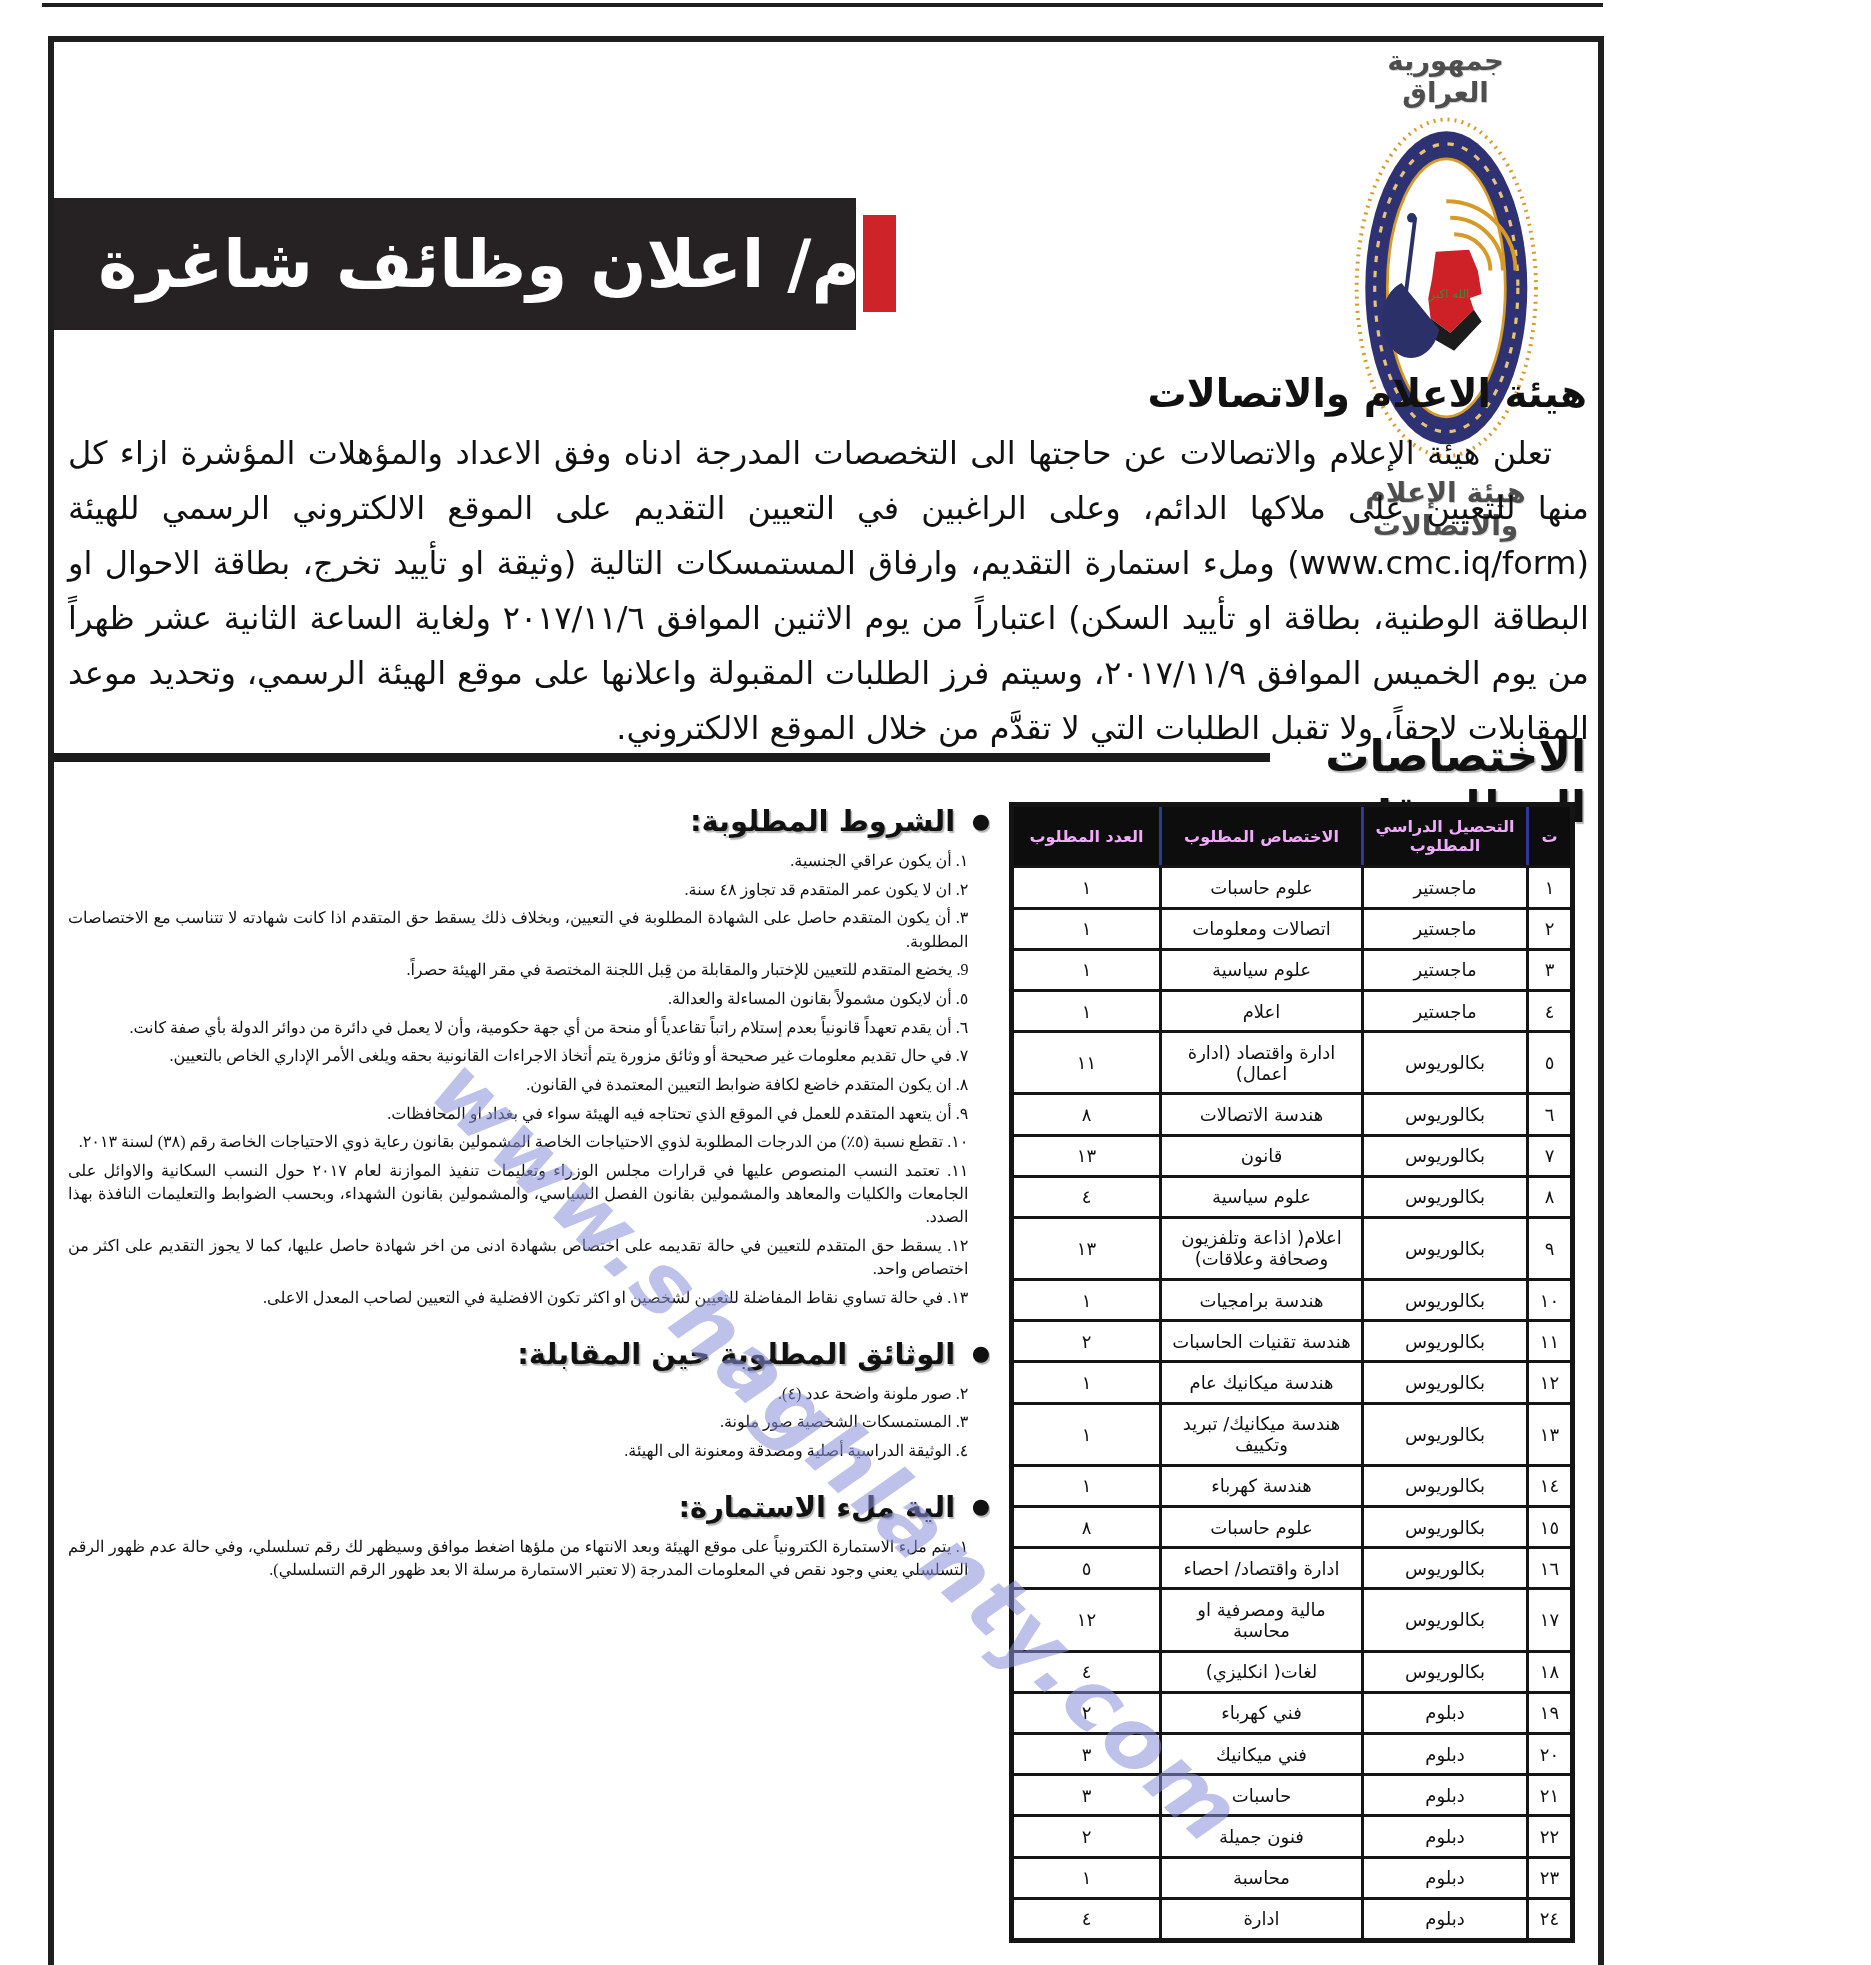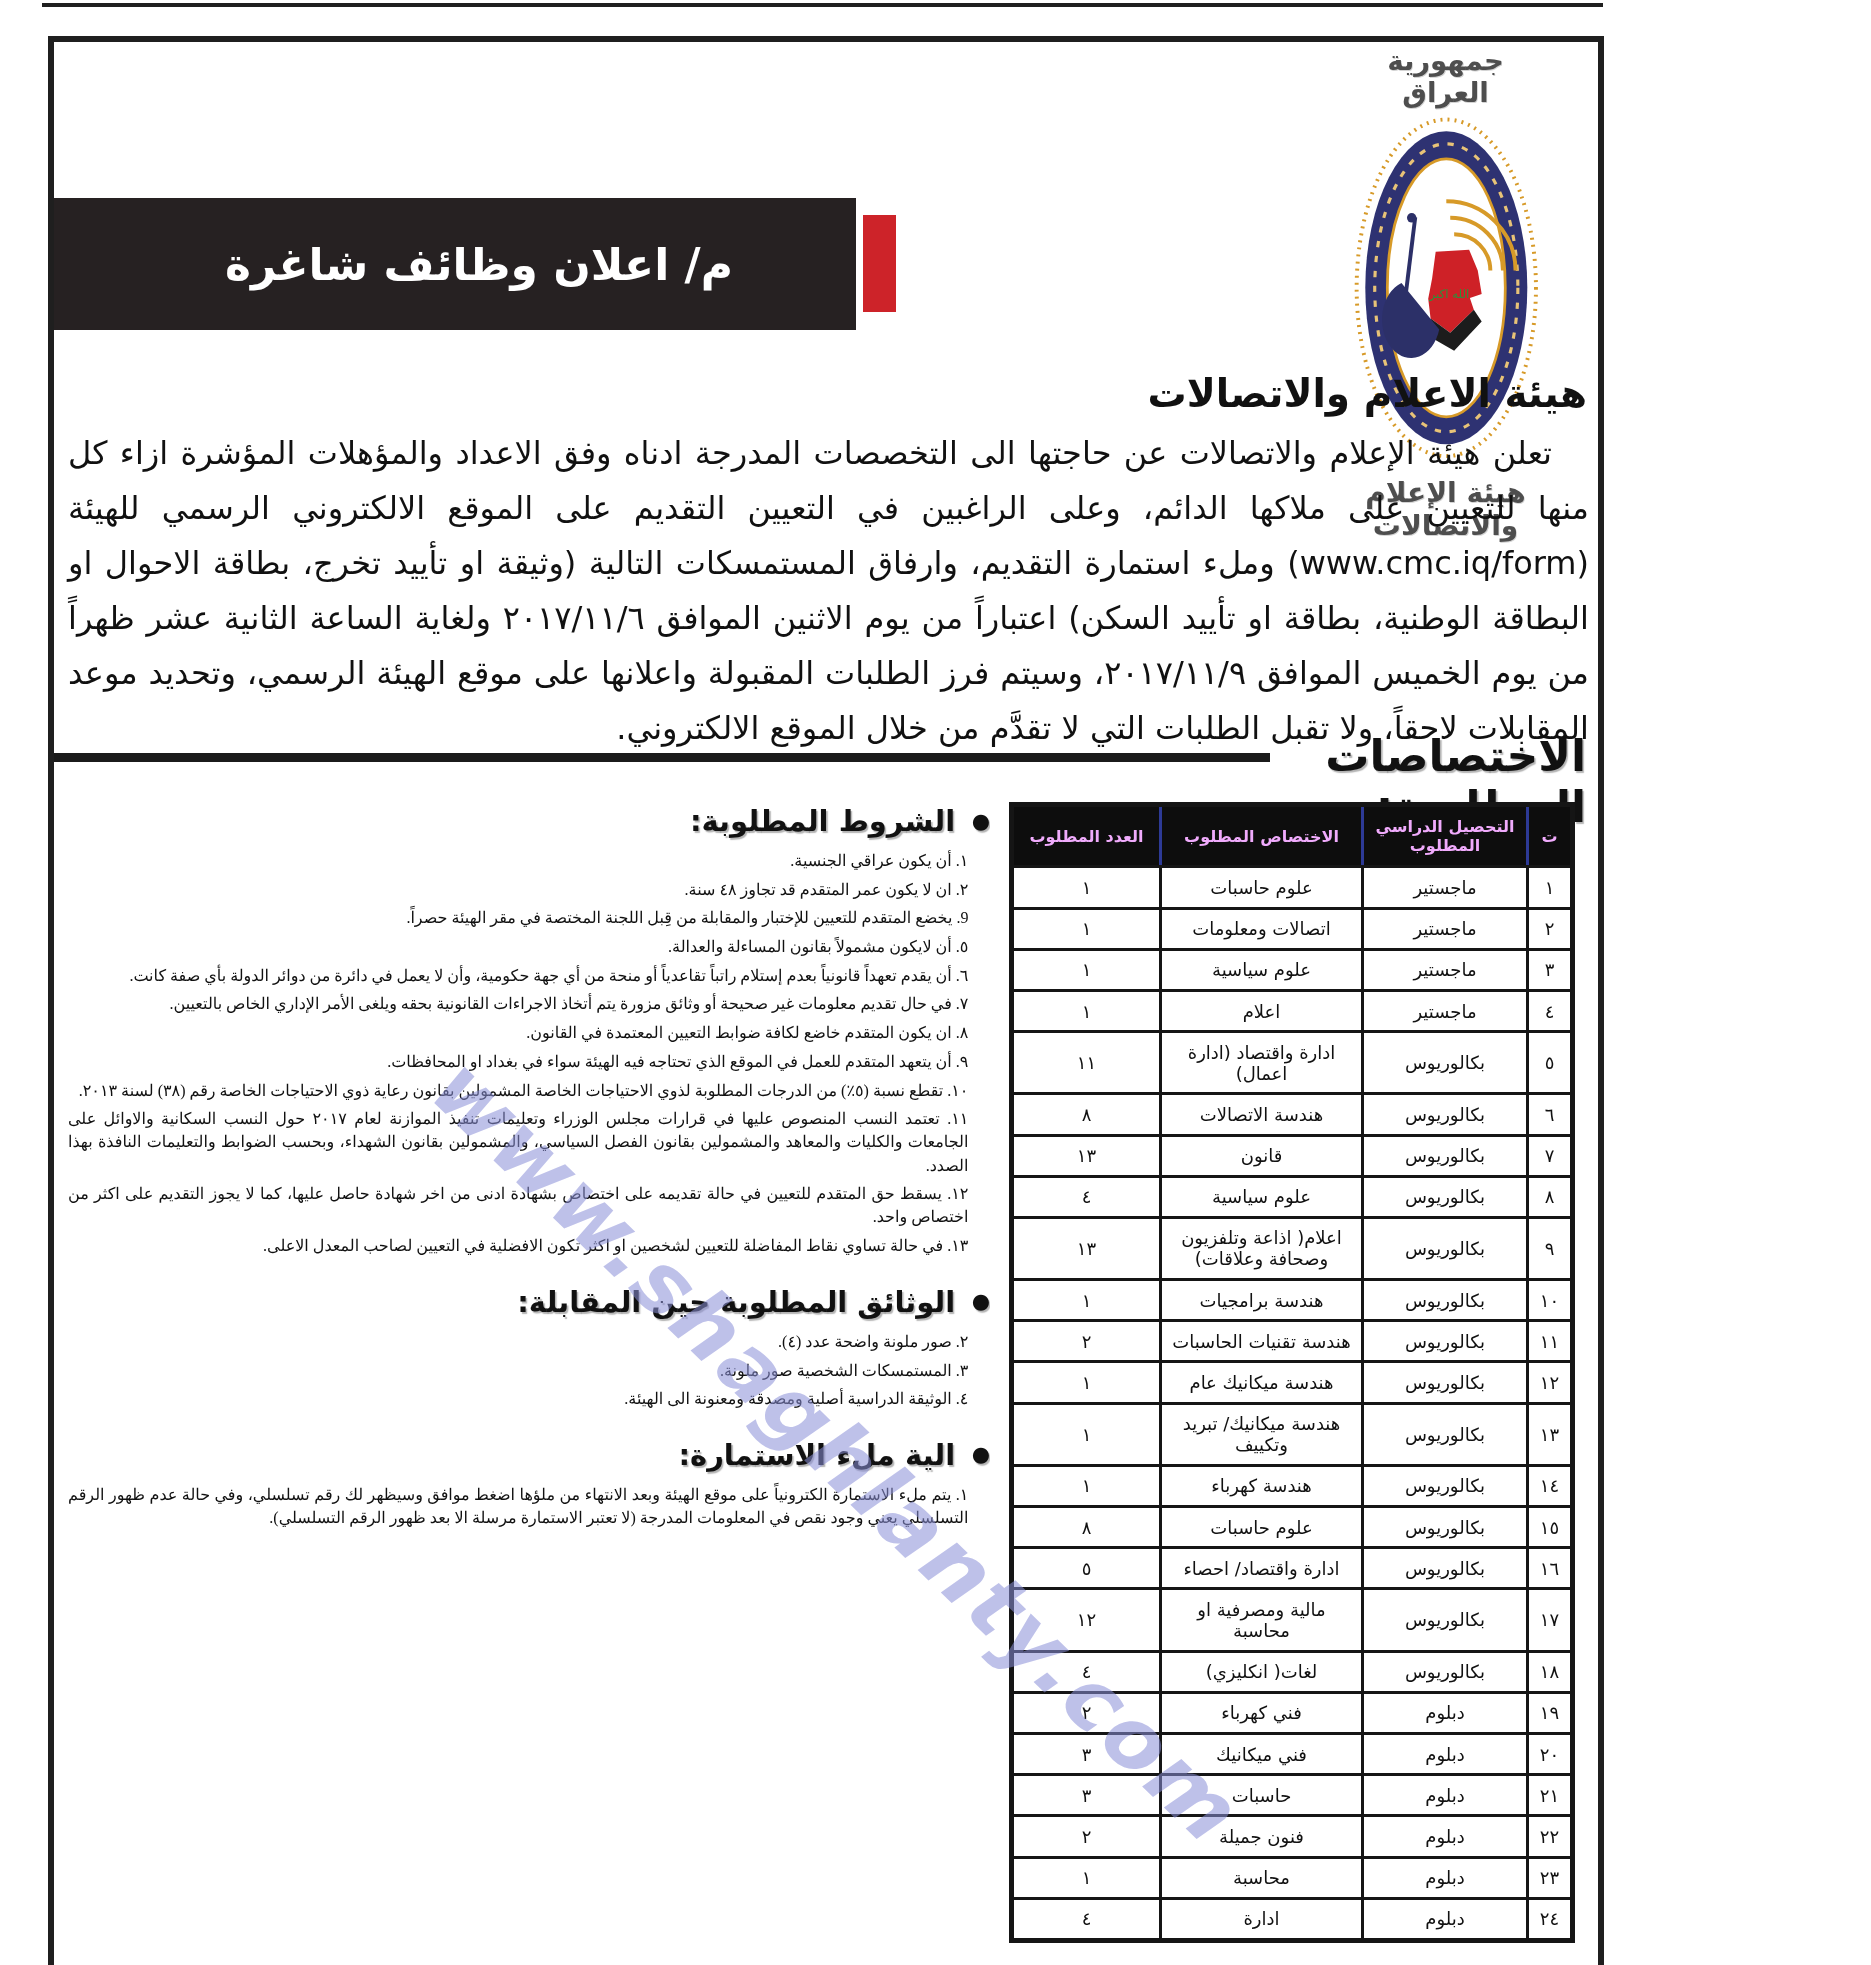--- a/index.html
+++ b/index.html
@@ -12,21 +12,21 @@
   .top-rule{left:43px;top:3.1px;width:1561px;height:3.9px;background:#1f1f1f;}
   .frame{left:49px;top:36px;width:1556px;height:2245px;border:6.3px solid #1f1f1f;box-sizing:border-box;background:transparent;}
 
   
   .republic{left:1352px;top:44px;width:189px;text-align:center;font-size:27.5px;font-weight:bold;color:#4e4e4e;text-shadow:0.8px 0.8px 0 #d3d3d3;}
   .logo{left:1352px;top:114px;width:191px;height:348px;}
   .commission{left:1309px;top:476px;width:275px;text-align:center;font-size:28px;font-weight:bold;color:#4e4e4e;text-shadow:0.8px 0.8px 0 #d3d3d3;}
 
   
   .title-bar{left:55px;top:198px;width:802px;height:132px;background:#262122;display:flex;align-items:center;justify-content:center;}
-  .title-bar span{color:#ffffff;font-size:44px;font-weight:bold;white-space:nowrap;margin-left:48px;}
+  .title-bar span{color:#ffffff;font-size:66px;font-weight:bold;white-space:nowrap;margin-left:48px;}
   .red-rect{left:864px;top:215px;width:33px;height:97px;background:#cd2329;}
 
   
   .watermark{left:483px;top:1038px;font-size:86px;font-style:italic;font-weight:bold;
     color:#8a8fd8;opacity:.55;transform:rotate(44deg);transform-origin:left top;
     white-space:nowrap;letter-spacing:3.1px;z-index:6;pointer-events:none;}
 
   
   .intro-heading{left:983px;top:371px;width:605px;direction:rtl;text-align:right;font-size:39px;font-weight:bold;}
   .intro-par{left:69px;top:426px;width:1521px;direction:rtl;text-align:justify;font-size:32px;line-height:1.72;text-indent:37px;}
@@ -290,20 +290,21 @@
 
     <div class="sec">
       <div class="sec-head">
         <span class="bullet">●</span>
         <span>الشروط المطلوبة:</span>
       </div>
       <div>
 
       <div class="sec-item">١. أن يكون عراقي الجنسية.</div>
           <div class="sec-item">٢. ان لا يكون عمر المتقدم قد تجاوز ٤٨ سنة.</div>
+          <div class="sec-item">٣. أن يكون المتقدم حاصل على الشهادة المطلوبة في التعيين، وبخلاف ذلك يسقط حق المتقدم اذا كانت شهادته لا تتناسب مع الاختصاصات المطلوبة.</div>
           <div class="sec-item">9. يخضع المتقدم للتعيين للإختبار والمقابلة من قِبل اللجنة المختصة في مقر الهيئة حصراً.</div>
           <div class="sec-item">٥. أن لايكون مشمولاً بقانون المساءلة والعدالة.</div>
           <div class="sec-item">٦. أن يقدم تعهداً قانونياً بعدم إستلام راتباً تقاعدياً أو منحة من أي جهة حكومية، وأن لا يعمل في دائرة من دوائر الدولة بأي صفة كانت.</div>
           <div class="sec-item">٧. في حال تقديم معلومات غير صحيحة أو وثائق مزورة يتم أتخاذ الاجراءات القانونية بحقه ويلغى الأمر الإداري الخاص بالتعيين.</div>
           <div class="sec-item">٨. ان يكون المتقدم خاضع لكافة ضوابط التعيين المعتمدة في القانون.</div>
           <div class="sec-item">٩. أن يتعهد المتقدم للعمل في الموقع الذي تحتاجه فيه الهيئة سواء في بغداد او المحافظات.</div>
           <div class="sec-item">١٠. تقطع نسبة (٥٪) من الدرجات المطلوبة لذوي الاحتياجات الخاصة المشمولين بقانون رعاية ذوي الاحتياجات الخاصة رقم (٣٨) لسنة ٢٠١٣.</div>
           <div class="sec-item">١١. تعتمد النسب المنصوص عليها في قرارات مجلس الوزراء وتعليمات تنفيذ الموازنة لعام ٢٠١٧ حول النسب السكانية والاوائل على الجامعات والكليات والمعاهد والمشمولين بقانون الفصل السياسي، والمشمولين بقانون الشهداء، وبحسب الضوابط والتعليمات النافذة بهذا الصدد.</div>
           <div class="sec-item">١٢. يسقط حق المتقدم للتعيين في حالة تقديمه على اختصاص بشهادة ادنى من اخر شهادة حاصل عليها، كما لا يجوز التقديم على اكثر من اختصاص واحد.</div>
           <div class="sec-item">١٣. في حالة تساوي نقاط المفاضلة للتعيين لشخصين او اكثر تكون الافضلية في التعيين لصاحب المعدل الاعلى.</div>

